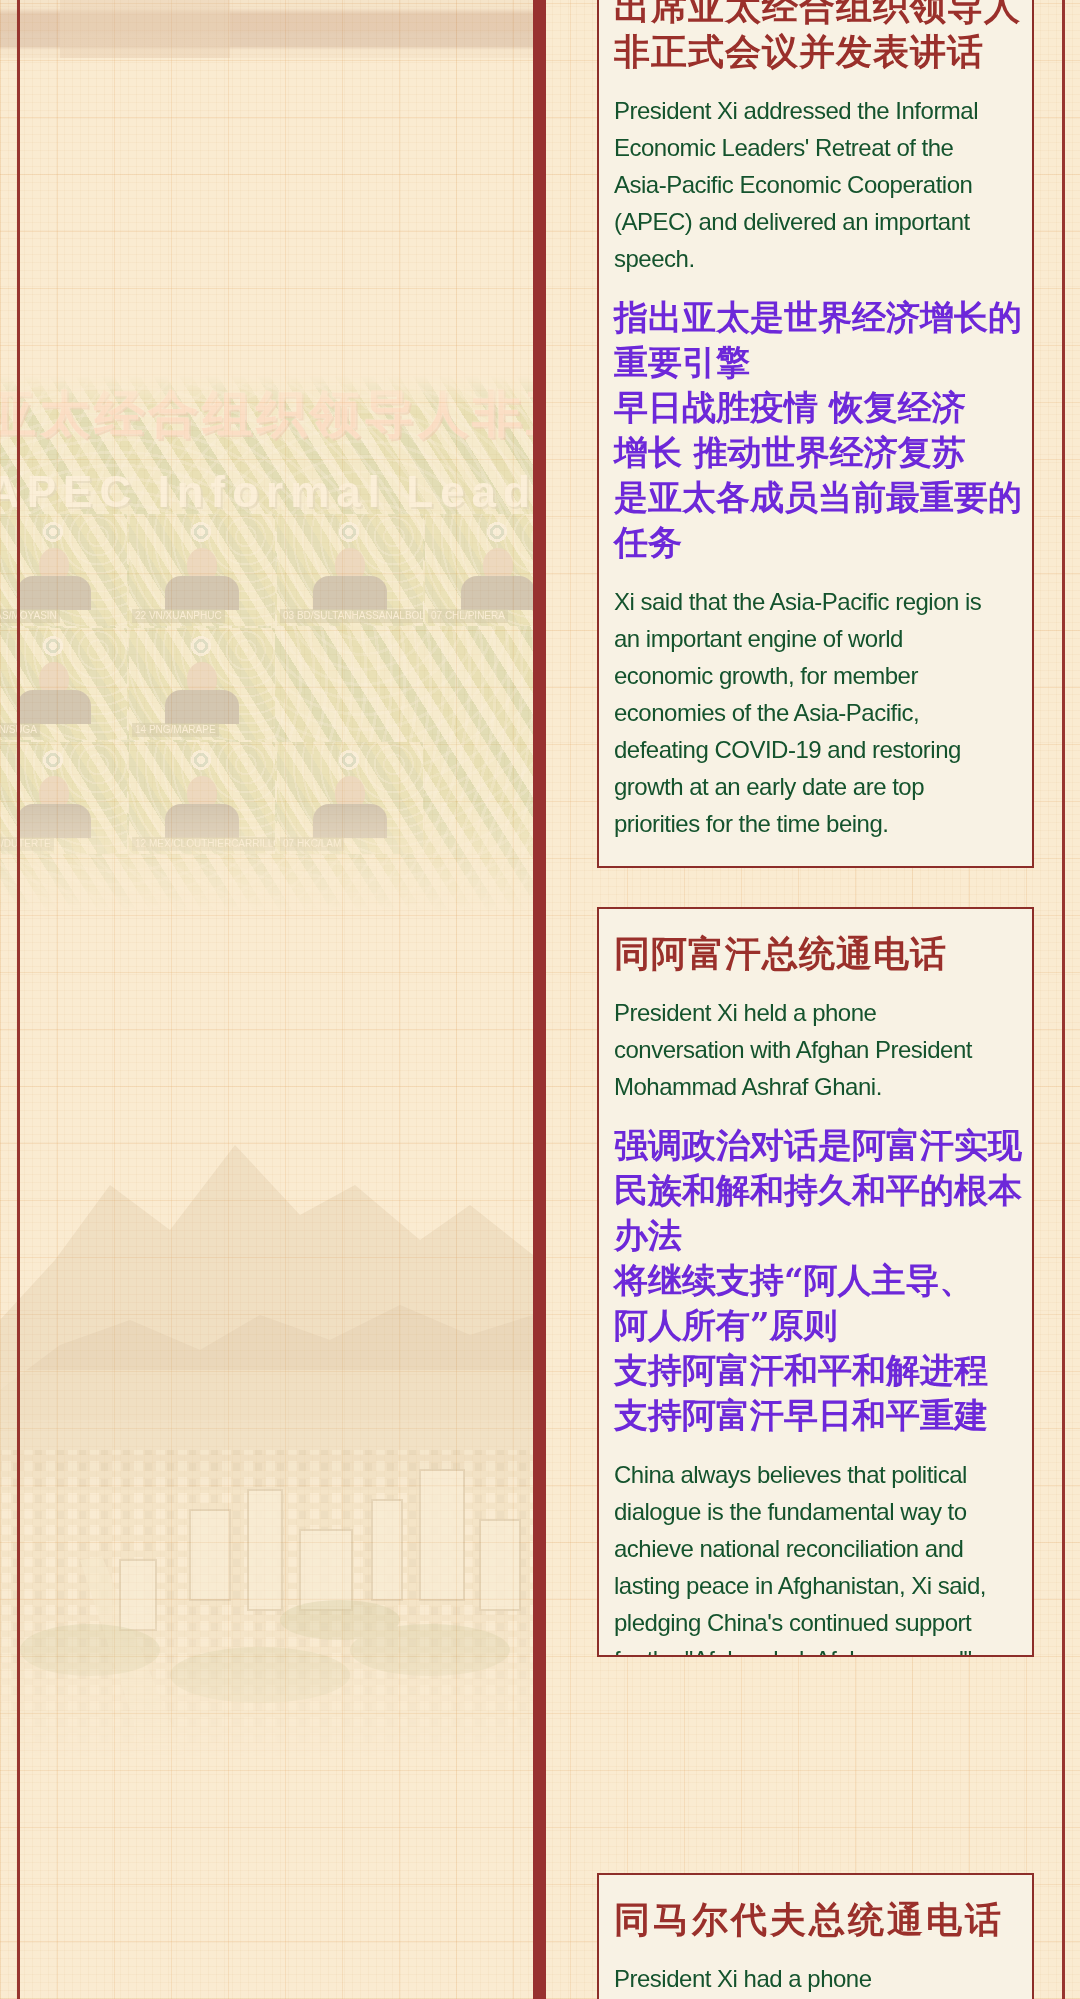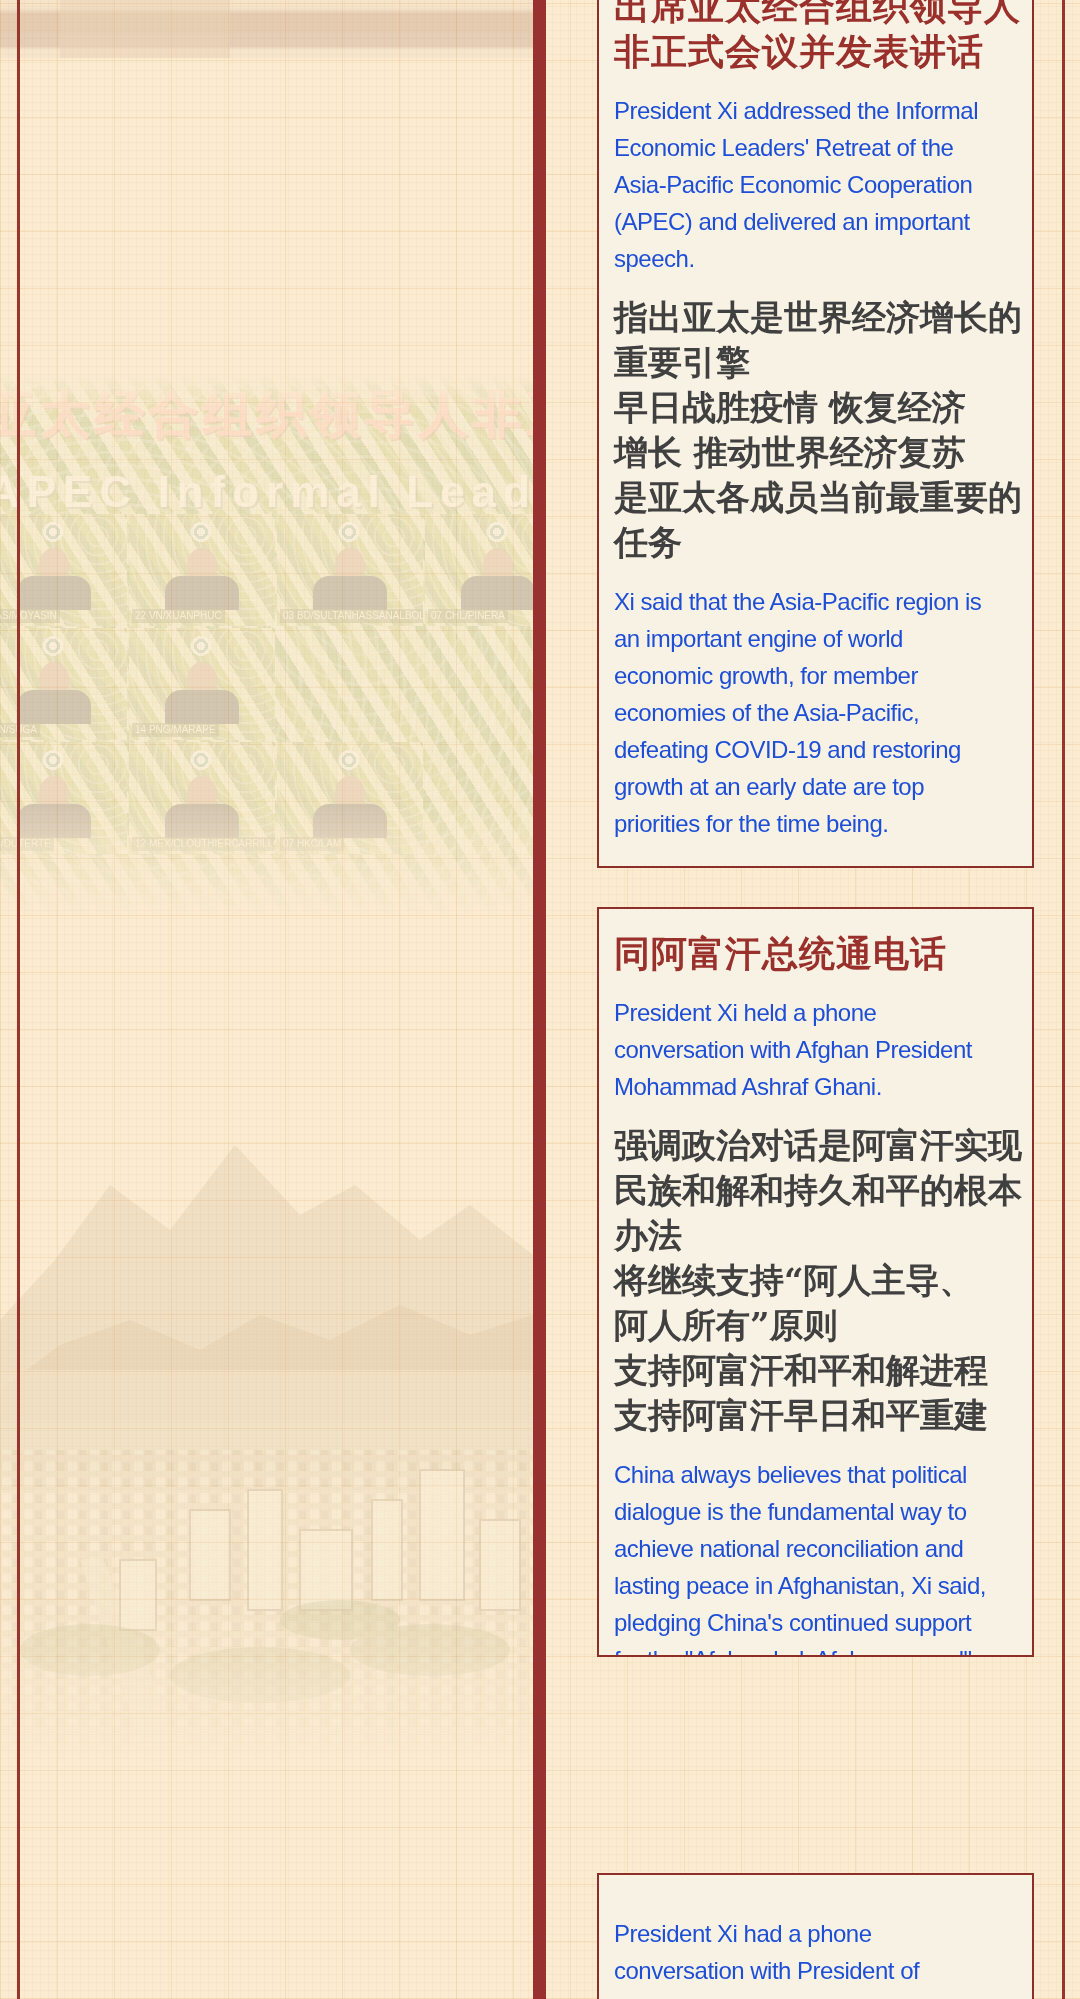--- a/index.html
+++ b/index.html
@@ -99,25 +99,25 @@
 
   .cn-headline{
     font-family:"DejaVu Serif", serif;font-weight:700;
     font-size:36px;line-height:45px;letter-spacing:1px;
     color:#9a302b;white-space:pre;margin:0;
   }
   .card-3 .cn-headline{letter-spacing:3px;}
   .cn-points{
     font-family:"DejaVu Serif", serif;font-weight:700;
     font-size:34px;line-height:45px;
-    color:#404040;white-space:pre;margin:18px 0 0 0;
+    color:#6d28d9;white-space:pre;margin:18px 0 0 0;
   }
   .en{
     font-size:24px;line-height:37px;letter-spacing:-0.5px;
-    color:#1d4ed8;white-space:pre;margin:18px 0 0 0;
+    color:#14532d;white-space:pre;margin:18px 0 0 0;
   }
 </style>
 </head>
 <body>
 
 <div class="photo photo-remnant"></div>
 
 <div class="photo photo-apec">
   <div class="apec-title-cn">亚太经合组织领导人非正式会议</div>
   <div class="apec-title-en">APEC Informal Leaders</div>
@@ -280,15 +280,16 @@
 lasting peace in Afghanistan, Xi said,
 pledging China's continued support
 for the "Afghan-led, Afghan-owned"
 principle, the peace and reconciliation
 process in Afghanistan, and an early
 peaceful reconstruction of the
 country.</p>
 </section>
 
 <section class="card card-3">
+  <h2 class="cn-headline">同马尔代夫总统通电话</h2>
   <p class="en">President Xi had a phone
 conversation with President of</p>
 </section>
 
 </body></html>

